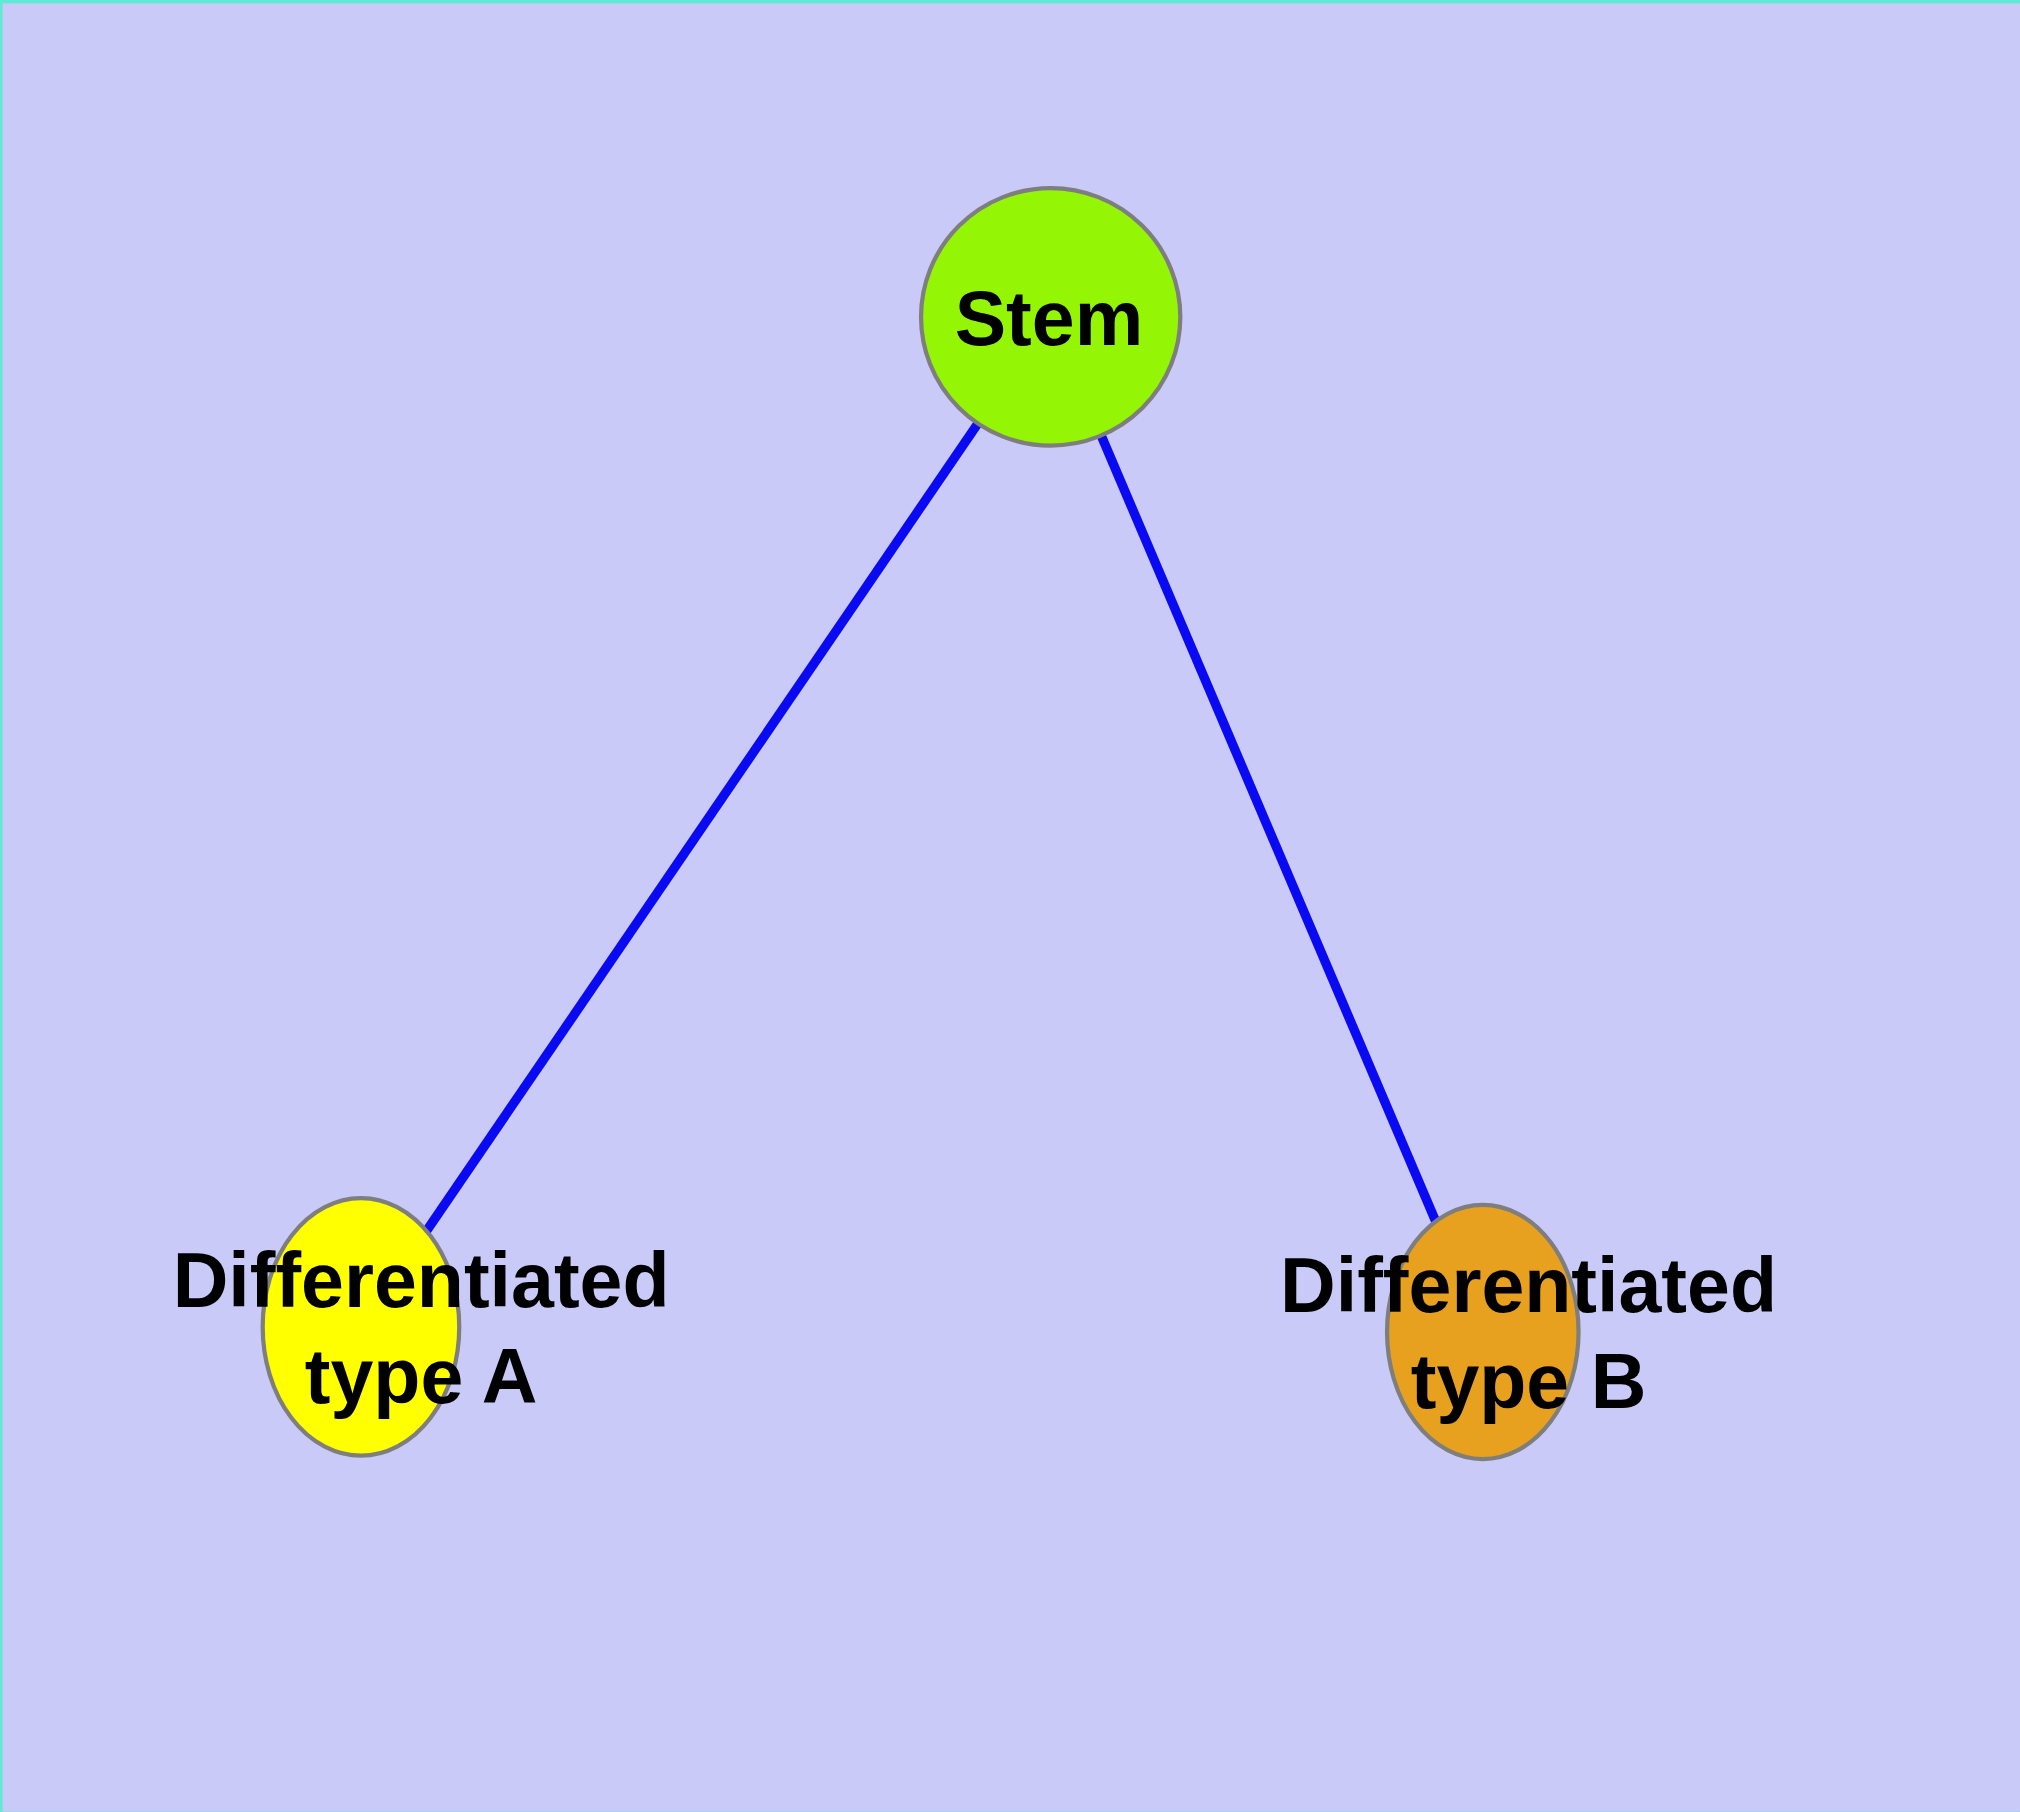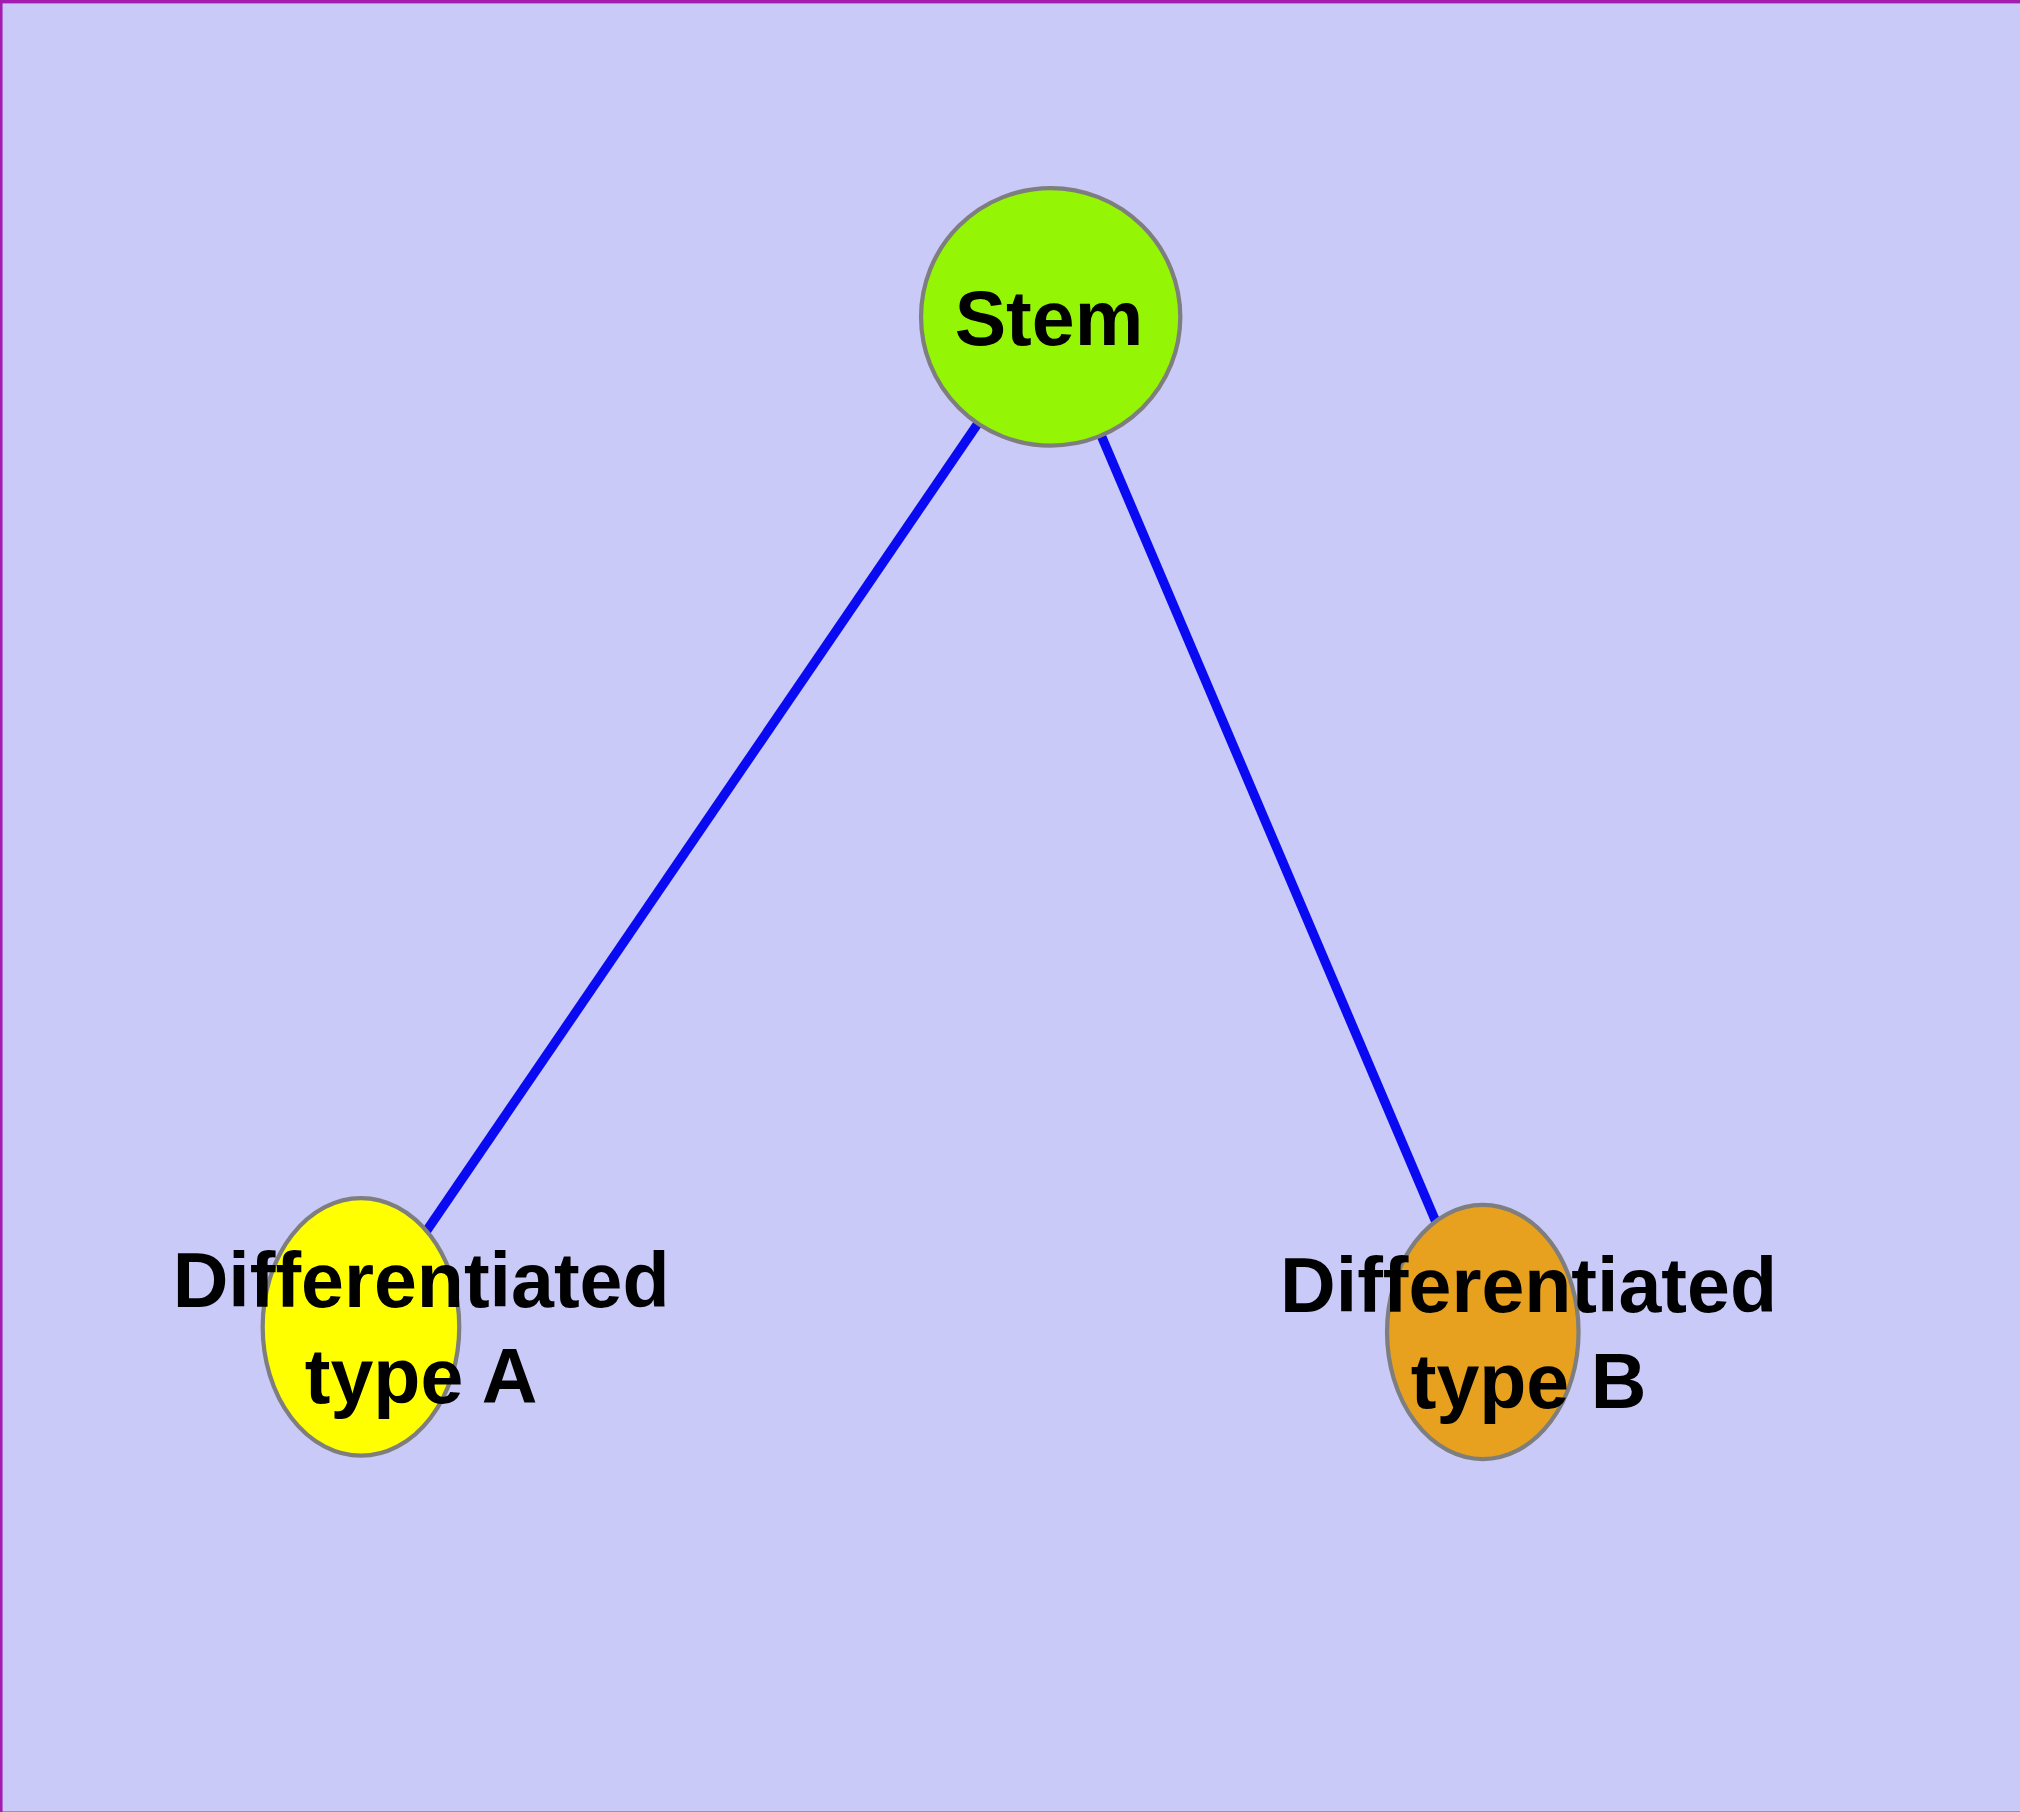--- a/index.html
+++ b/index.html
@@ -5,21 +5,21 @@
   html, body {
     margin: 0;
     padding: 0;
     background: #FFFFFF;
   }
   .stage {
     position: relative;
     width: 100%;
     max-width: 2021px;
     aspect-ratio: 2384 / 2138;
-    background: #a21caf;
+    background: #5eead4;
     overflow: hidden;
     font-family: "Liberation Sans", sans-serif;
   }
   .stage svg {
     position: absolute;
     inset: 0;
     width: 100%;
     height: 100%;
     display: block;
   }

